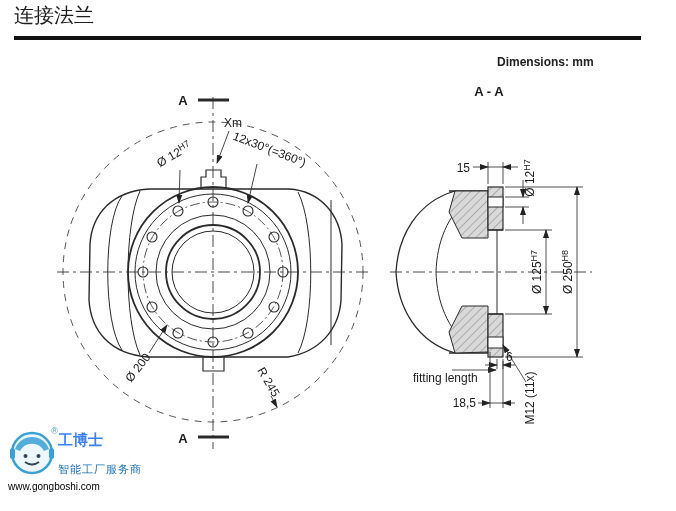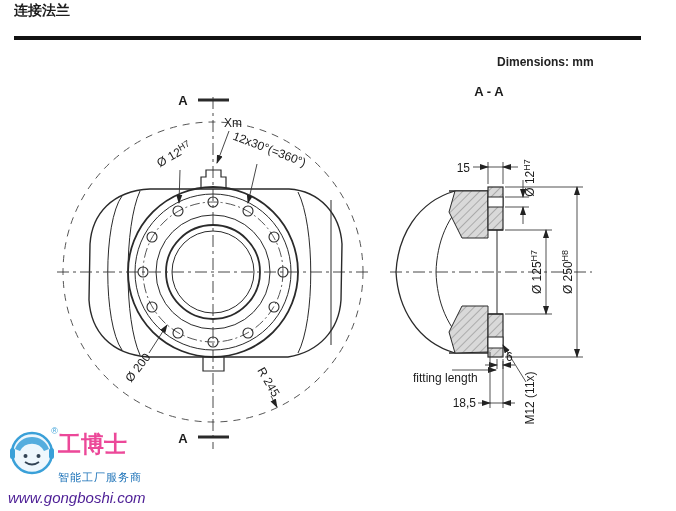--- a/index.html
+++ b/index.html
@@ -1,33 +1,33 @@
 <!DOCTYPE html>
 <html><head>
 <meta charset="utf-8">
 <style>
   html,body{margin:0;padding:0;background:#fff;}
   .page{position:relative;width:676px;height:511px;background:#ffffff;
         font-family:"Liberation Sans",sans-serif;overflow:hidden;}
-  .title{position:absolute;left:14px;top:2px;font-size:14px;font-weight:bold;color:#1d1d1d;}
+  .title{position:absolute;left:14px;top:2px;font-size:20px;font-weight:normal;color:#1d1d1d;}
   .rule{position:absolute;left:14px;top:36px;width:627px;height:4px;background:#121212;}
   .dim-note{position:absolute;left:497px;top:55px;font-size:12px;font-weight:bold;color:#222;}
   svg.drawing{position:absolute;left:0;top:0;}
   svg text{font-family:"Liberation Sans",sans-serif;font-size:12px;fill:#1c1c1c;}
   svg text.sec{font-size:13px;font-weight:bold;}
   
   .watermark{position:absolute;left:8px;top:428px;width:170px;}
   .logo-row{display:flex;align-items:flex-start;}
   .logo-wrap{position:relative;width:48px;height:48px;}
   .logo{width:48px;height:48px;display:block;}
   .reg{position:absolute;right:-2px;top:-2px;font-size:9px;color:#3aa0d8;}
   .wm-text{margin-left:2px;padding-top:4px;}
-  .brand{font-size:23px;font-weight:bold;color:#ec4899;line-height:1.05;}
+  .brand{font-size:15px;font-weight:bold;color:#3b82f6;line-height:1.05;}
   .slogan{font-size:11px;color:#1c72b8;letter-spacing:1px;margin-top:14px;}
-  .url{font-size:15px;color:#4c1d95;margin-top:4px;font-style:italic;}
+  .url{font-size:10px;color:#000000;margin-top:4px;}
 </style>
 </head>
 <body>
 
 <div class="page">
 
   <div class="title">连接法兰</div>
   <div class="rule"></div>
   <div class="dim-note">Dimensions: mm</div>
 

